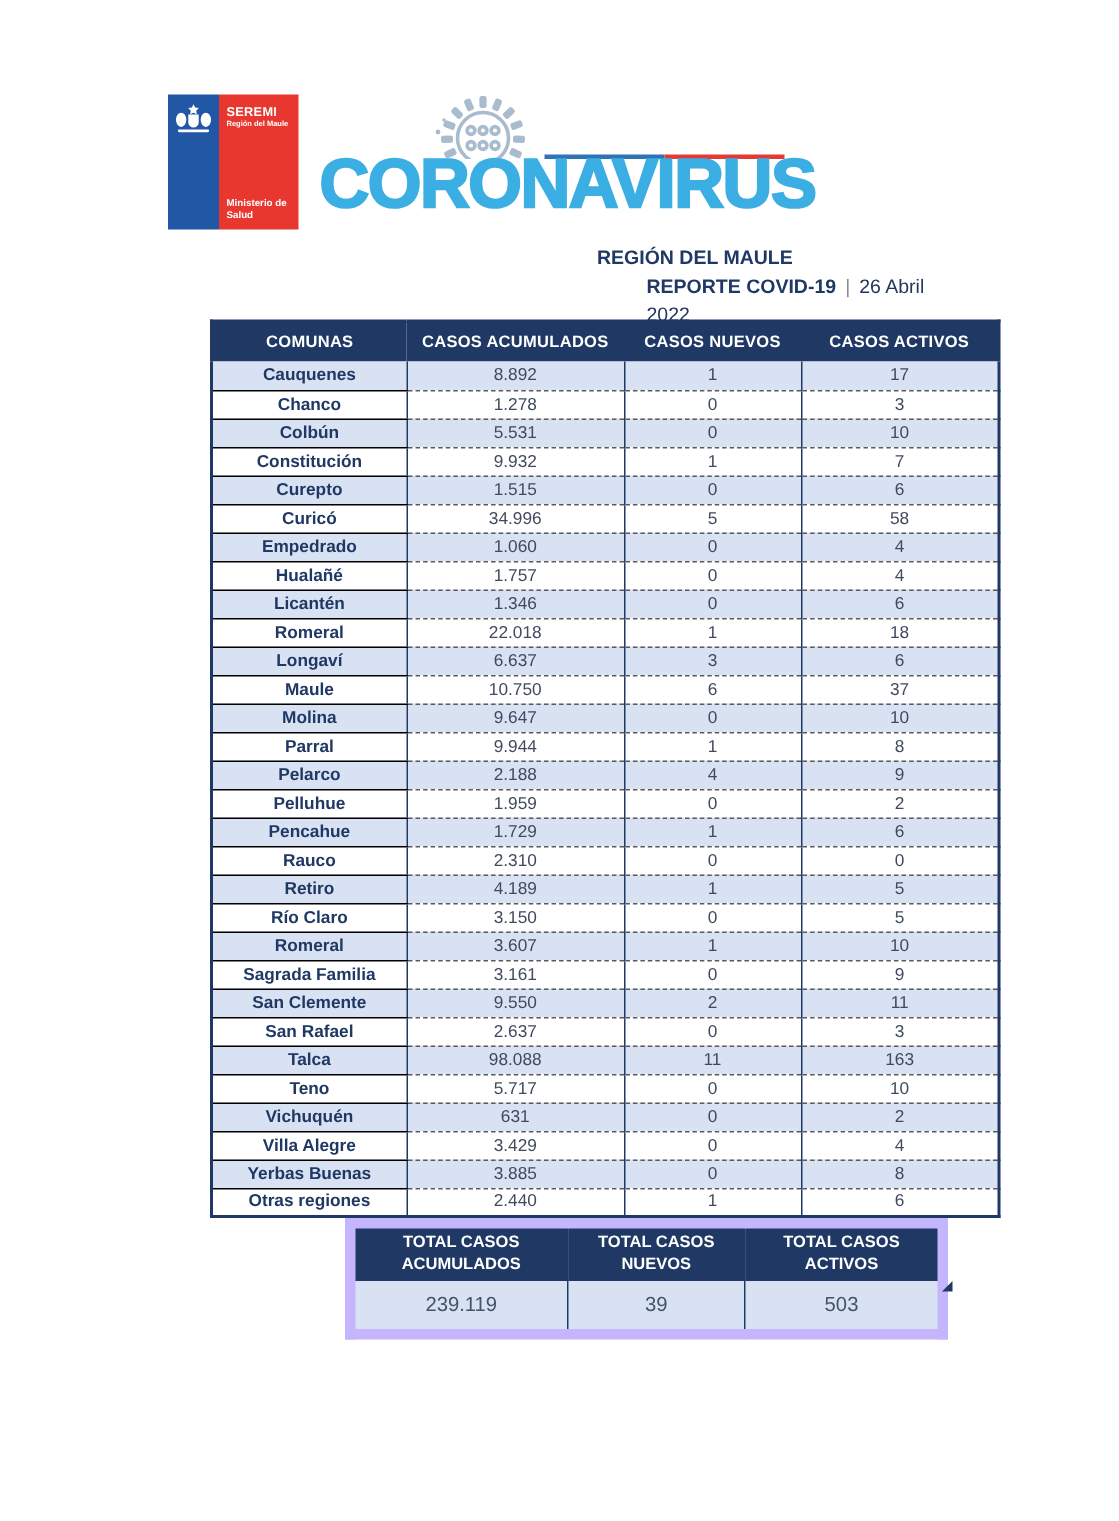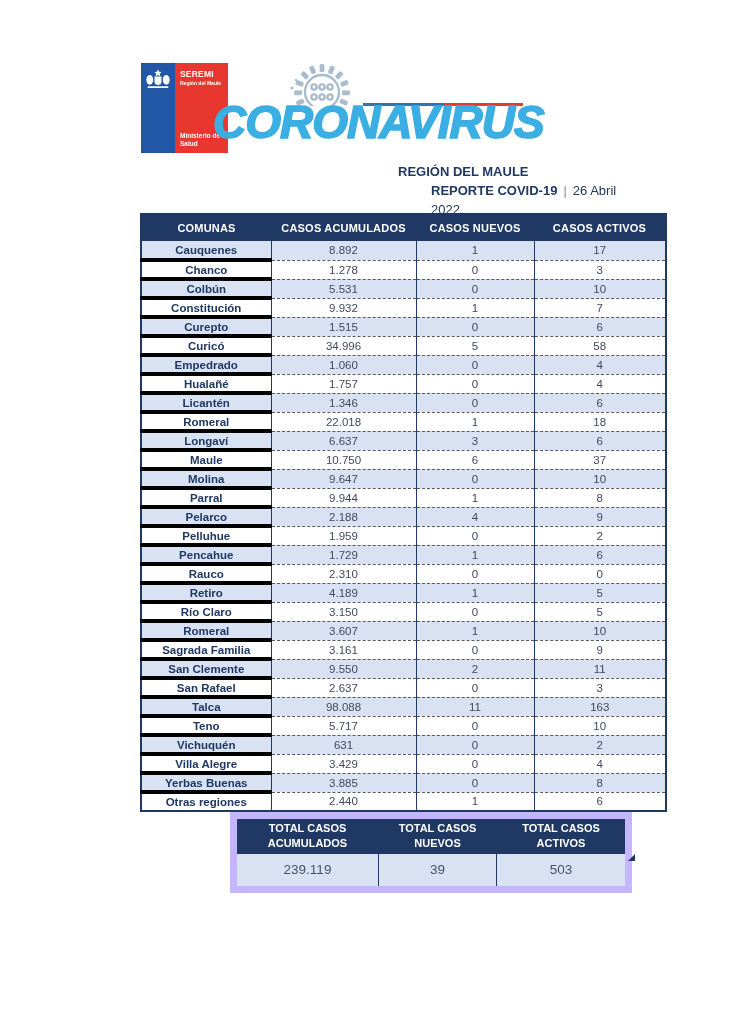--- a/index.html
+++ b/index.html
@@ -1,30 +1,30 @@
 <!DOCTYPE html>
 <html><head>
 <meta charset="utf-8">
 <style>
   * { margin:0; padding:0; box-sizing:border-box; }
   body { background:#fff; font-family:"Liberation Sans", sans-serif; }
   .page { position:relative; width:746px; height:1014px; background:#fff; overflow:hidden; }
 
   
-  .logo { position:absolute; left:112px; top:63px; width:87px; height:90px; display:flex;margin-left:29px; }
+  .logo { position:absolute; left:112px; top:63px; width:87px; height:90px; display:flex; }
   .logo-blue { width:34px; background:#2157A5; display:flex; justify-content:center; padding-top:5px; }
   .logo-red { flex:1; background:#E8372E; color:#fff; padding:6px 4px 5px 5px; display:flex; flex-direction:column; }
   .logo-seremi { font-size:8.5px; font-weight:bold; letter-spacing:.2px; }
   .logo-region { font-size:5px; font-weight:bold; margin-top:1px; }
   .logo-ministry { margin-top:auto; font-size:6.5px; font-weight:bold; line-height:1.25; }
 
   .main-title {
     position:absolute; left:213px; top:99px;
     font-size:46px; font-weight:bold; line-height:1;
-    color:#3BAEE3; letter-spacing:-1px;font-style:italic;
+    color:#3BAEE3; letter-spacing:-1px;
     -webkit-text-stroke:1.6px #3BAEE3;
   }
   .virus-icon { position:absolute; left:283px; top:56px; }
   .header-line { position:absolute; left:363px; top:103px; width:160px; height:3px; display:flex; }
   .header-line .blue { width:50%; height:100%; background:#2E74B5; }
   .header-line .red { width:50%; height:100%; background:#E23B33; }
 
   .region-block { position:absolute; left:398px; top:162px; width:242px; color:#1F3864; }
   .region-title { font-size:13px; font-weight:bold; line-height:19px; }
   .report-line { font-size:13px; line-height:19px;padding-left:33px; }
@@ -35,21 +35,21 @@
   
   .table-wrap { position:absolute; left:112px; top:213px; width:525px; }
   table { border-collapse:collapse; table-layout:fixed; }
   .data-table { width:525px; border:2px solid #1F3864;margin-left:28px; }
   .data-table thead th {
     background:#1F3864; color:#fff; font-size:11px; font-weight:bold;
     height:27px; letter-spacing:.2px;
   }
   .data-table tbody td { height:19px; text-align:center; font-size:11.5px; padding:0; }
   .data-table tbody td:first-child {
-    font-weight:bold; color:#1F3864; border-bottom:4px solid #000000;
+    font-weight:bold; color:#1F3864; border-bottom:1px solid #000000;
   }
   .data-table tbody td + td {
     border-left:1.5px solid #1F3864; border-bottom:1px dashed #5a5a5a; color:#404A5E;
   }
   .data-table tbody tr:nth-child(odd) { background:#D9E2F3; }
   .data-table tbody tr:nth-child(even) { background:#ffffff; }
   .data-table tbody tr:last-child td { border-bottom:none; }
 
   .corner-notch {
     position:absolute; left:516px; top:641px; width:0; height:0;

